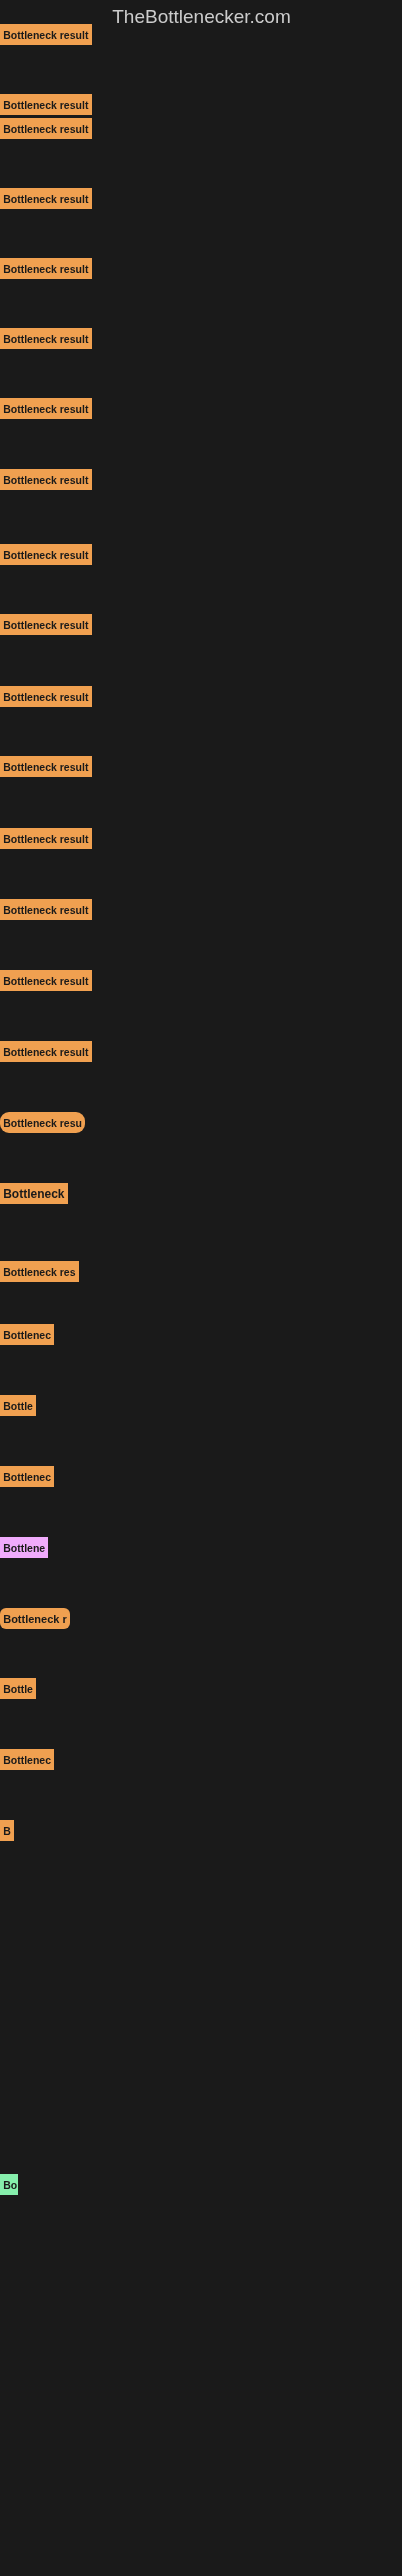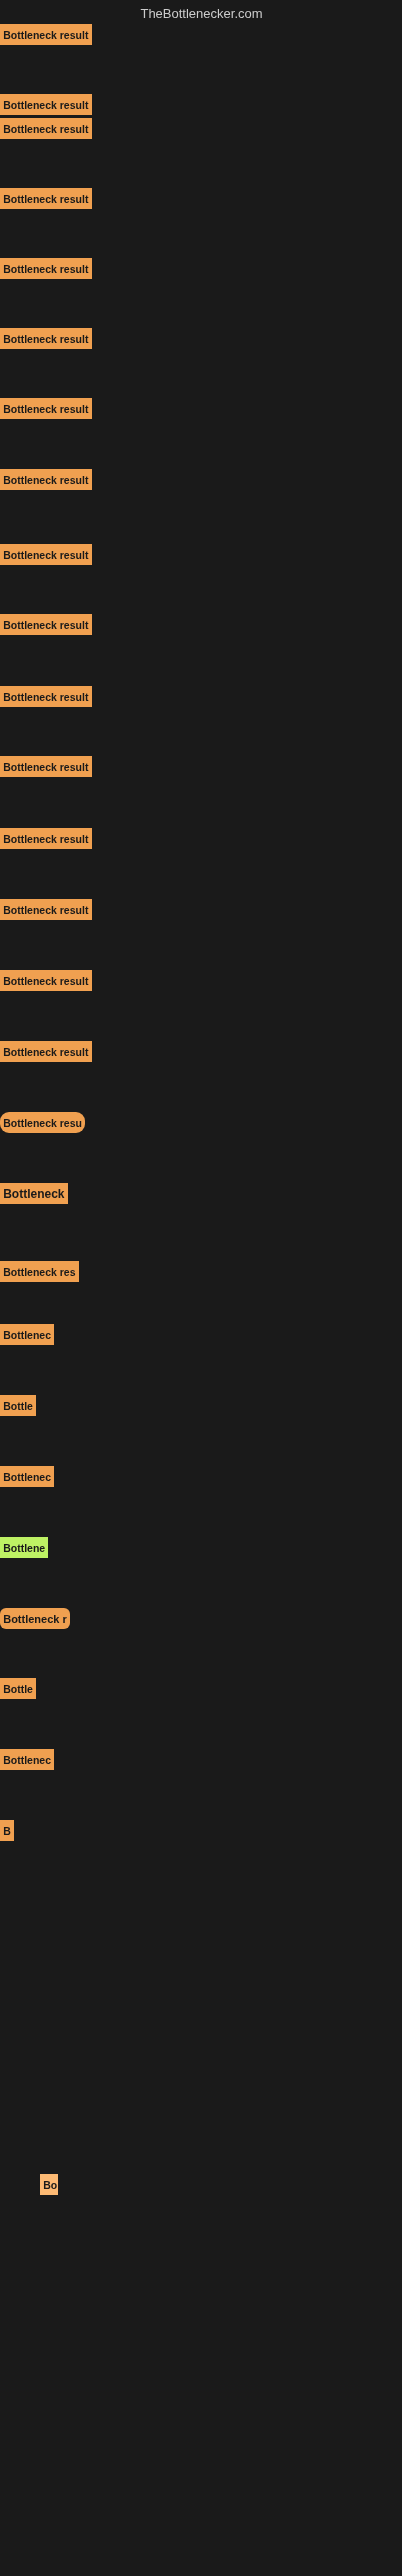--- a/index.html
+++ b/index.html
@@ -12,21 +12,21 @@
       width: 403px;
       min-height: 2576px;
       background-color: #1a1a1a;
       font-family: Arial, sans-serif;
       position: relative;
     }
 
     .site-title {
       text-align: center;
       color: #cccccc;
-      font-size: 13px;
+      font-size: 19px;
       padding: 6.4px 0 8px 0;
       font-weight: normal;
     }
 
     .items-container {
       padding: 0 0;
     }
   </style>
 </head>
 <body style="position: relative;">
@@ -95,31 +95,31 @@
   </div>
 <div style="position: absolute; top: 1324px; left: 0px; padding: 1.6px 3.2px; background-color: rgb(240, 160, 80); color: rgb(26, 26, 26); font-size: 10.5px; font-weight: bold; max-width: 64px; overflow: hidden; white-space: nowrap; min-height: 21px; display: flex; align-items: center;">
     <span>Bottlenec</span>
   </div>
 <div style="position: absolute; top: 1395px; left: 0px; padding: 1.6px 3.2px; background-color: rgb(240, 160, 80); color: rgb(26, 26, 26); font-size: 10.5px; font-weight: bold; max-width: 47px; overflow: hidden; white-space: nowrap; min-height: 21px; display: flex; align-items: center;">
     <span>Bottle</span>
   </div>
 <div style="position: absolute; top: 1466px; left: 0px; padding: 1.6px 3.2px; background-color: rgb(240, 160, 80); color: rgb(26, 26, 26); font-size: 10.5px; font-weight: bold; max-width: 64px; overflow: hidden; white-space: nowrap; min-height: 21px; display: flex; align-items: center;">
     <span>Bottlenec</span>
   </div>
-<div style="position: absolute; top: 1537px; left: 0px; padding: 1.6px 3.2px; background-color: #bef264; color: rgb(26, 26, 26); font-size: 10.5px; font-weight: bold; max-width: 58px; overflow: hidden; white-space: nowrap; min-height: 21px; display: flex; align-items: center;">
+<div style="position: absolute; top: 1537px; left: 0px; padding: 1.6px 3.2px; background-color: #f0abfc; color: rgb(26, 26, 26); font-size: 10.5px; font-weight: bold; max-width: 58px; overflow: hidden; white-space: nowrap; min-height: 21px; display: flex; align-items: center;">
     <span>Bottlene</span>
   </div>
 <div style="position: absolute; top: 1608px; left: 0px; padding: 1.6px 3.2px; background-color: rgb(240, 160, 80); color: rgb(26, 26, 26); font-size: 11px; font-weight: bold; max-width: 79px; overflow: hidden; white-space: nowrap; min-height: 21px; display: flex; align-items: center; border-radius: 6px;">
     <span>Bottleneck r</span>
   </div>
 <div style="position: absolute; top: 1678px; left: 0px; padding: 1.6px 3.2px; background-color: rgb(240, 160, 80); color: rgb(26, 26, 26); font-size: 10.5px; font-weight: bold; max-width: 45px; overflow: hidden; white-space: nowrap; min-height: 21px; display: flex; align-items: center;">
     <span>Bottle</span>
   </div>
 <div style="position: absolute; top: 1749px; left: 0px; padding: 1.6px 3.2px; background-color: rgb(240, 160, 80); color: rgb(26, 26, 26); font-size: 10.5px; font-weight: bold; max-width: 63px; overflow: hidden; white-space: nowrap; min-height: 21px; display: flex; align-items: center;">
     <span>Bottlenec</span>
   </div>
 <div style="position: absolute; top: 1820px; left: 0px; padding: 1.6px 3.2px; background-color: rgb(240, 160, 80); color: rgb(26, 26, 26); font-size: 10.5px; font-weight: bold; max-width: 14.5px; overflow: hidden; white-space: nowrap; min-height: 21px; display: flex; align-items: center;">
     <span>B</span>
   </div>
-<div style="position: absolute; top: 2174px; left: 0px; padding: 1.6px 3.2px; background-color: #fdba74; color: rgb(26, 26, 26); font-size: 10.5px; font-weight: bold; max-width: 17.7px; overflow: hidden; white-space: nowrap; min-height: 21px; display: flex; align-items: center; margin-left: 40px;">
+<div style="position: absolute; top: 2174px; left: 0px; padding: 1.6px 3.2px; background-color: #86efac; color: rgb(26, 26, 26); font-size: 10.5px; font-weight: bold; max-width: 17.7px; overflow: hidden; white-space: nowrap; min-height: 21px; display: flex; align-items: center;">
     <span>Bo</span>
   </div>
 
 
 </body></html>

